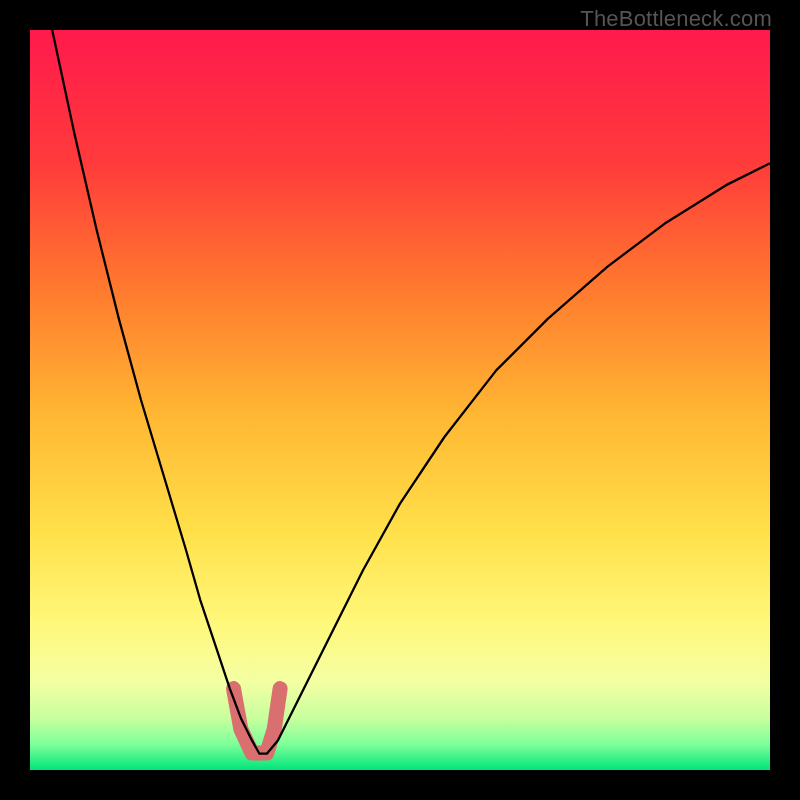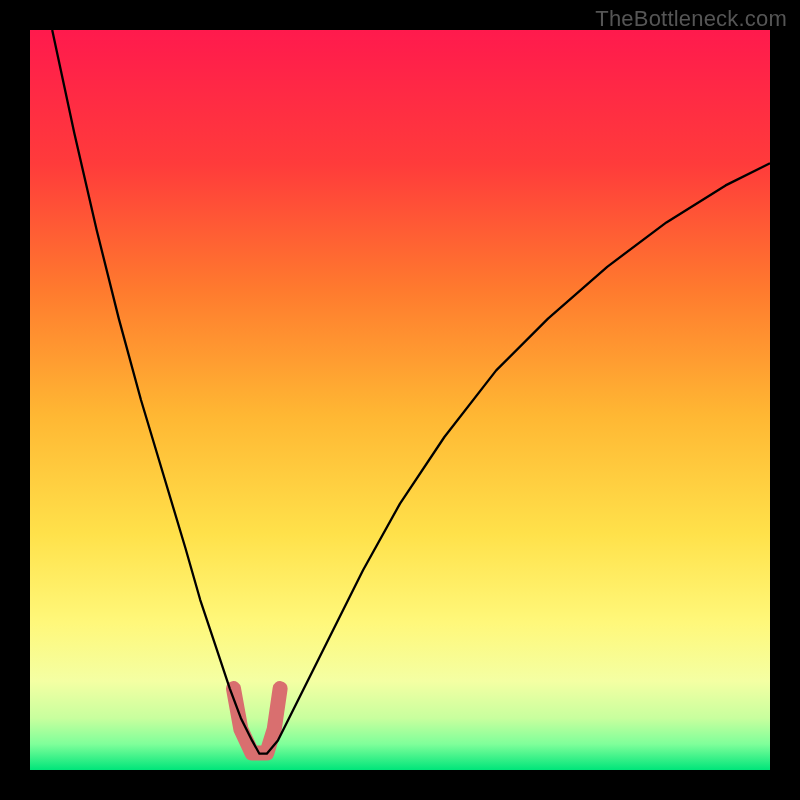--- a/index.html
+++ b/index.html
@@ -15,21 +15,21 @@
     position: absolute;
     left: 30px;
     top: 30px;
     width: 740px;
     height: 740px;
     box-sizing: border-box;
   }
   .watermark {
     position: absolute;
     top: 6px;
-    right: 13px;
+    right: 28px;
     color: #555;
     font-size: 22px;
     letter-spacing: 0.2px;
   }
   svg {
     display: block;
   }
 </style>
 </head>
 <body>

